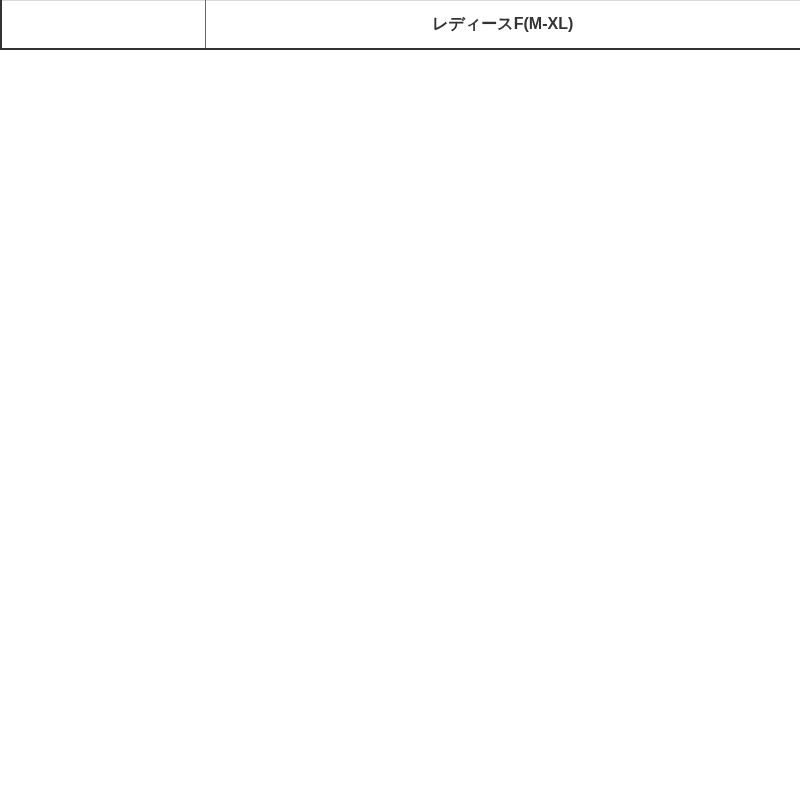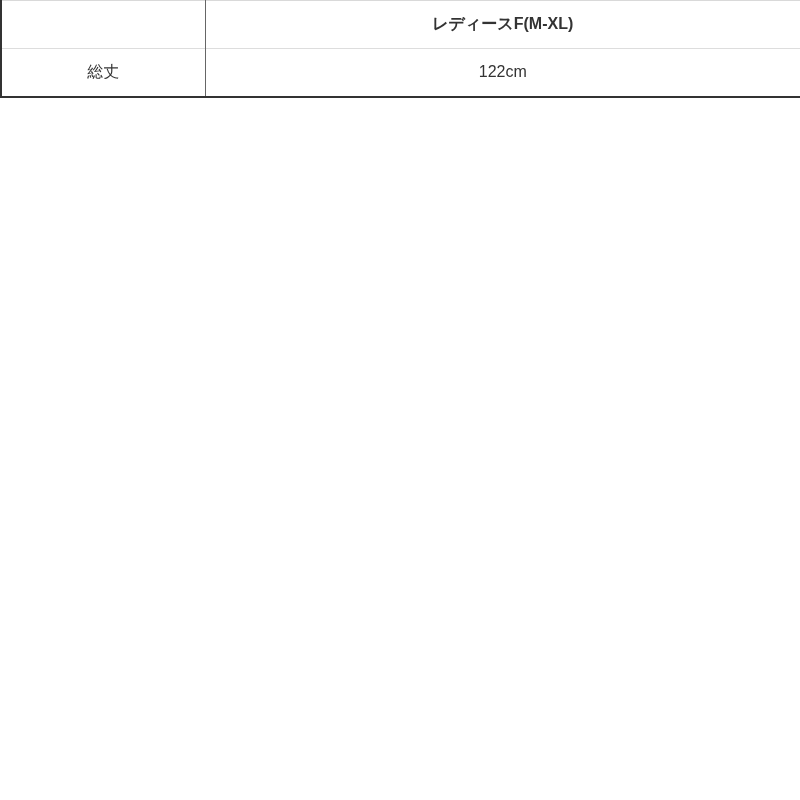--- a/index.html
+++ b/index.html
@@ -62,19 +62,15 @@
 
 <div class="page">
   <table class="size-table">
     <thead>
       <tr>
         <th class="label-col"></th>
         <th class="value-col">レディースF(M-XL)</th>
       </tr>
     </thead>
     <tbody>
-      <tr>
-        <td class="label-col">総丈</td>
-        <td class="value-col">122cm</td>
-      </tr>
     </tbody>
   </table>
 </div>
 
 </body></html>

